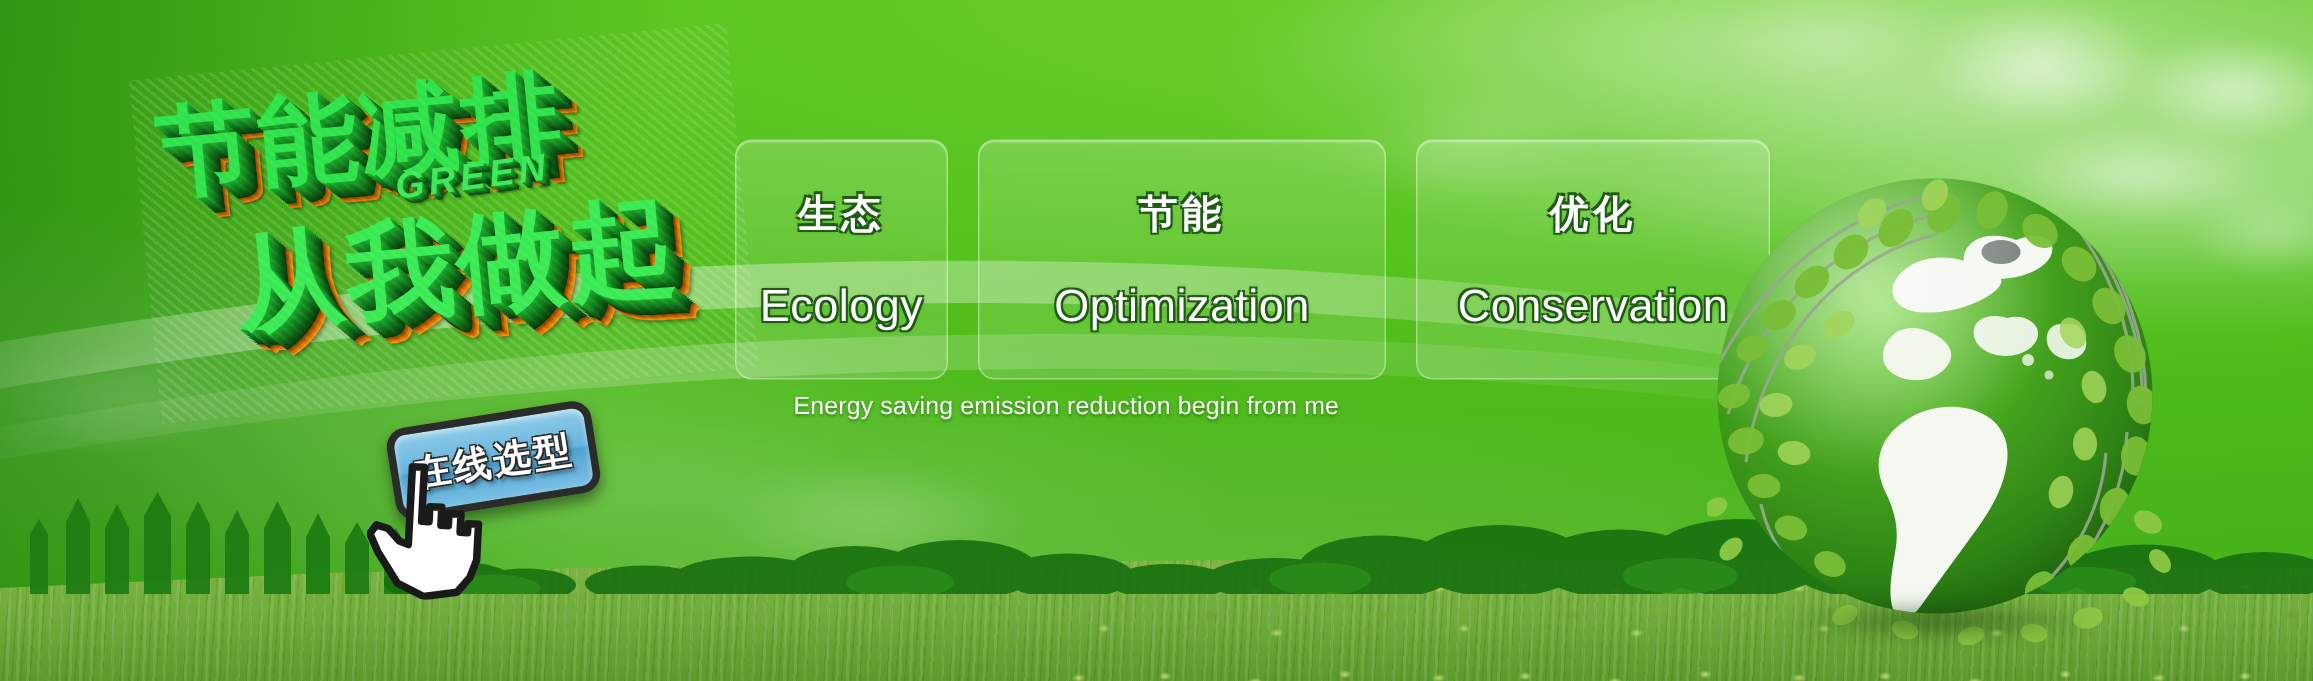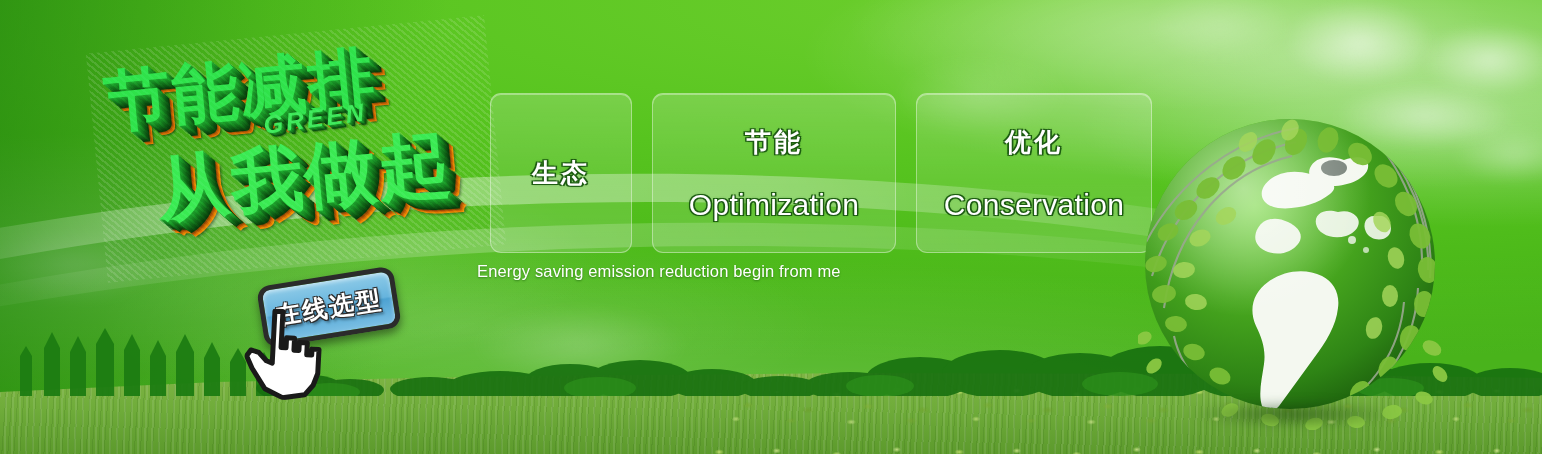--- a/index.html
+++ b/index.html
@@ -161,38 +161,38 @@
   
   .cards { position:absolute; left:490px; top:93px; display:flex; gap:20px; }
   .card {
     width:142px; height:160px; border-radius:11px;
     border:1px solid rgba(255,255,255,.38);
     background:linear-gradient(180deg, rgba(255,255,255,.18) 0%, rgba(255,255,255,.10) 55%, rgba(255,255,255,.15) 100%);
     box-shadow:inset 0 1px 0 rgba(255,255,255,.35);
     display:flex; flex-direction:column; align-items:center; justify-content:center;
     gap:28px;
   }
-  .card.wide { width:244px;gap:28px; }
+  .card.wide { width:272px;gap:28px; }
   .card.mid  { width:236px;align-items:center; }
   .card-cn {
     font-size:26px; font-weight:bold; color:#ffffff; letter-spacing:3px;
     text-shadow:-1.4px -1.4px 0 #1d5c12, 1.4px -1.4px 0 #1d5c12,
                 -1.4px 1.4px 0 #1d5c12, 1.4px 1.4px 0 #1d5c12,
                  0 0 3px rgba(20,80,10,.7);
   }
   .card-en {
     font-size:30px; font-weight:normal; color:#ffffff; letter-spacing:.3px;
     text-shadow:-1.4px -1.4px 0 #1d5c12, 1.4px -1.4px 0 #1d5c12,
                 -1.4px 1.4px 0 #1d5c12, 1.4px 1.4px 0 #1d5c12,
                  0 0 3px rgba(20,80,10,.7);
   }
 
   
   .tagline {
-    position:absolute; left:477px; top:262px;
+    position:absolute; left:529px; top:262px;
     font-size:16.5px; color:#ffffff; letter-spacing:.15px;
     text-shadow:0 1px 2px rgba(20,80,10,.55);
   }
 
   
   .globe-wrap { position:absolute; left:1138px; top:112px; width:310px; height:318px; }
   .globe-shadow {
     position:absolute; left:10px; bottom:-4px; width:290px; height:40px;
     background:radial-gradient(closest-side, rgba(20,60,10,.55), rgba(20,60,10,0) 72%);
     filter:blur(5px);
@@ -291,20 +291,21 @@
     </div>
     <svg class="hand-cursor" width="78" height="92" viewBox="0 0 78 92">
       <path d="M28,4 L36,4 L36,40 L41,40 L41,30 L49,30 L49,42 L54,42 L54,34 L62,34 L62,46 L67,46
                L67,40 L74,40 L74,64 L70,76 L62,86 L40,90 L22,82 L8,62 L2,50 L6,44 L14,46 L22,54 L28,56 Z" fill="#ffffff" stroke="#1a1a1a" stroke-width="5" stroke-linejoin="round"></path>
     </svg>
   </div>
 
   <div class="cards">
     <div class="card">
       <div class="card-cn">生态</div>
+      <div class="card-en">Ecology</div>
     </div>
     <div class="card wide">
       <div class="card-cn">节能</div>
       <div class="card-en">Optimization</div>
     </div>
     <div class="card mid">
       <div class="card-cn">优化</div>
       <div class="card-en">Conservation</div>
     </div>
   </div>

